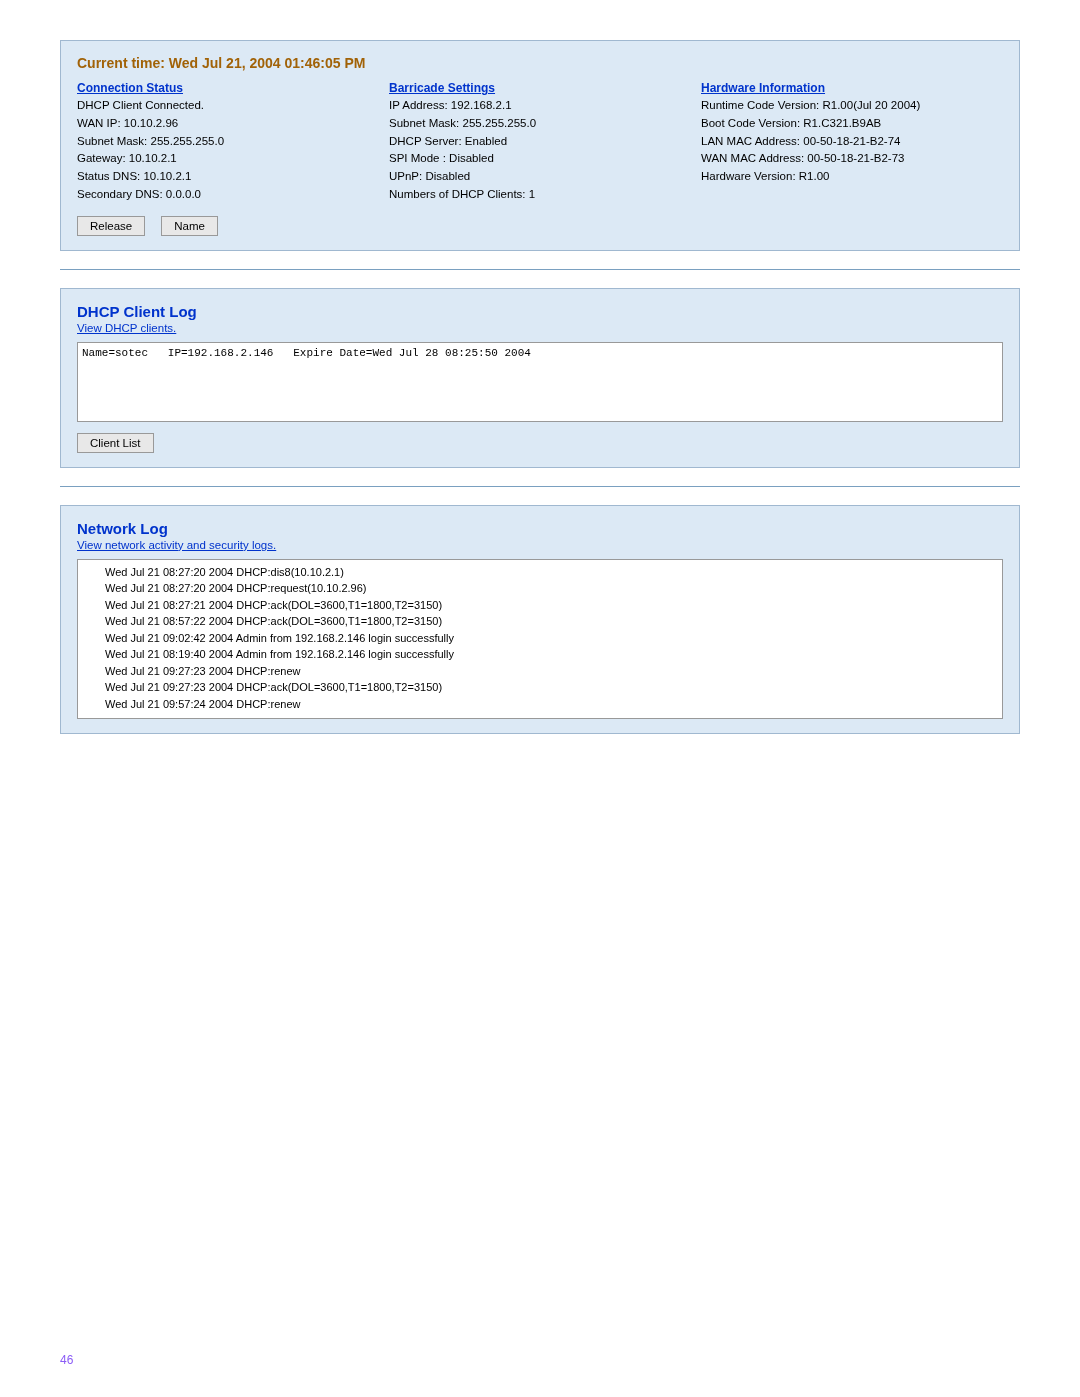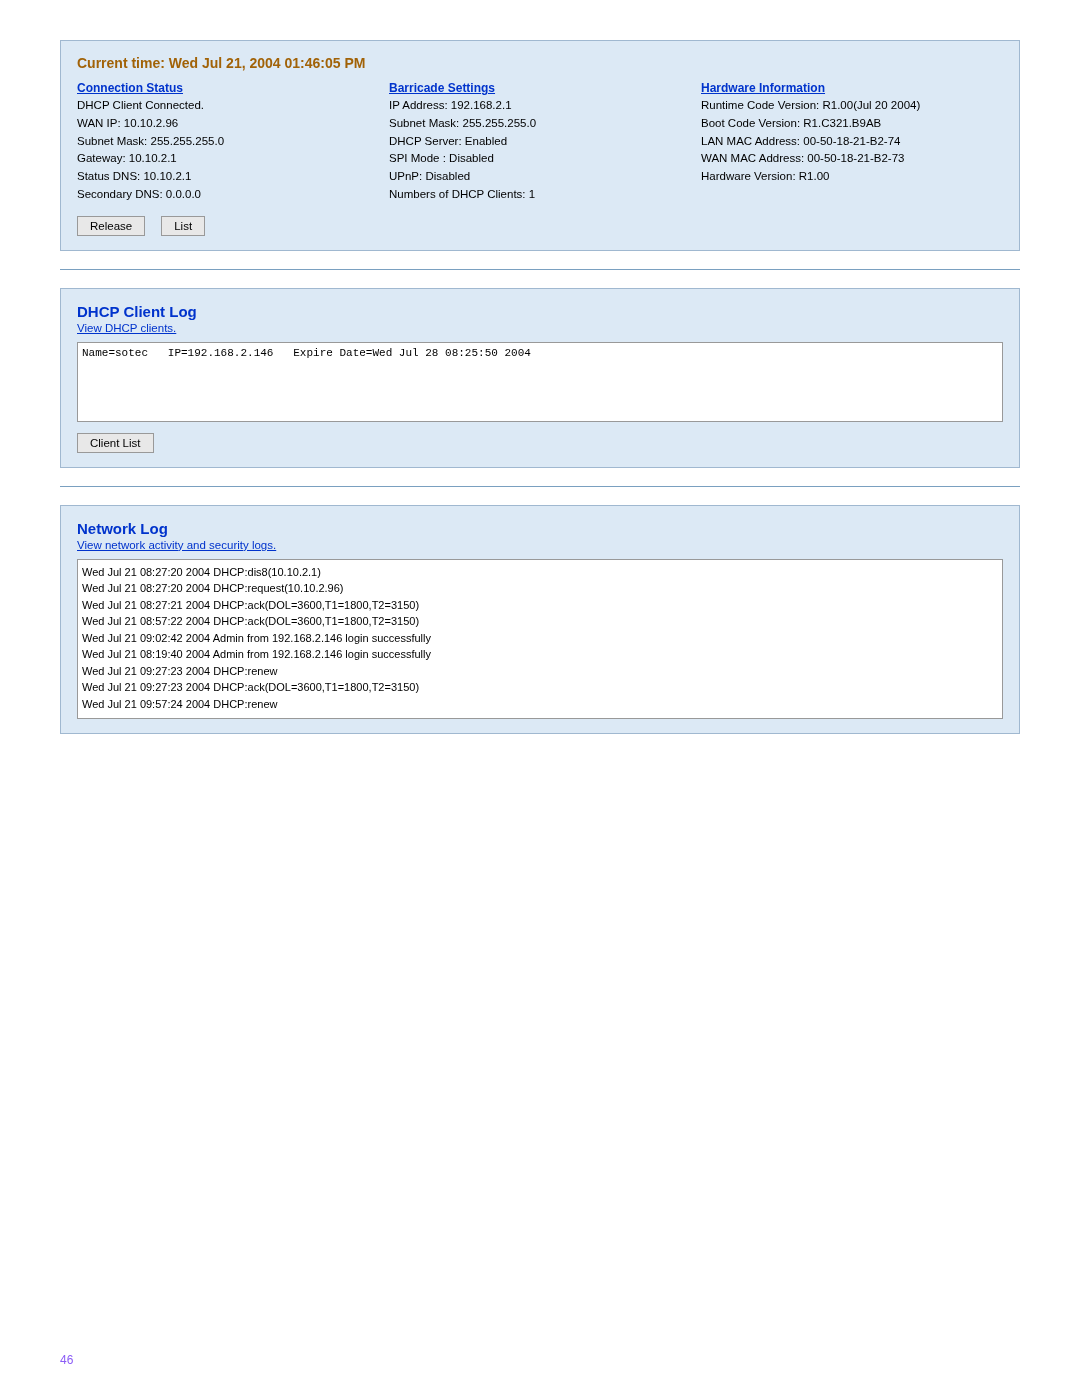--- a/index.html
+++ b/index.html
@@ -105,20 +105,21 @@
       background: #ffffff;
       border: 1px solid #999;
       padding: 4px;
       overflow-y: scroll;
       overflow-x: hidden;
     }
 
     .network-log-box p {
       line-height: 1.5;
       white-space: nowrap;
+      margin-left: 23px;
     }
 
     .divider {
       border: none;
       border-top: 1px solid #7aa0c0;
       margin: 0 0 18px 0;
     }
   </style>
 </head>
 <body>
@@ -156,21 +157,21 @@
           <p>Boot Code Version: R1.C321.B9AB</p>
           <p>LAN MAC Address: 00-50-18-21-B2-74</p>
           <p>WAN MAC Address: 00-50-18-21-B2-73</p>
           <p>Hardware Version: R1.00</p>
         </div>
     </div>
   </div>
 
   <div class="button-row">
     <button>Release</button>
-    <button>List</button>
+    <button>Name</button>
   </div>
 </div>
 
 <hr class="divider">
 
 <div class="section">
   <div class="section-title">DHCP Client Log</div>
   <div class="section-subtitle">View DHCP clients.</div>
   <textarea class="log-textarea" readonly="" id="dhcp-log-content" style="">Name=sotec   IP=192.168.2.146   Expire Date=Wed Jul 28 08:25:50 2004</textarea>
   <div class="button-row" style="margin-top:8px;">

